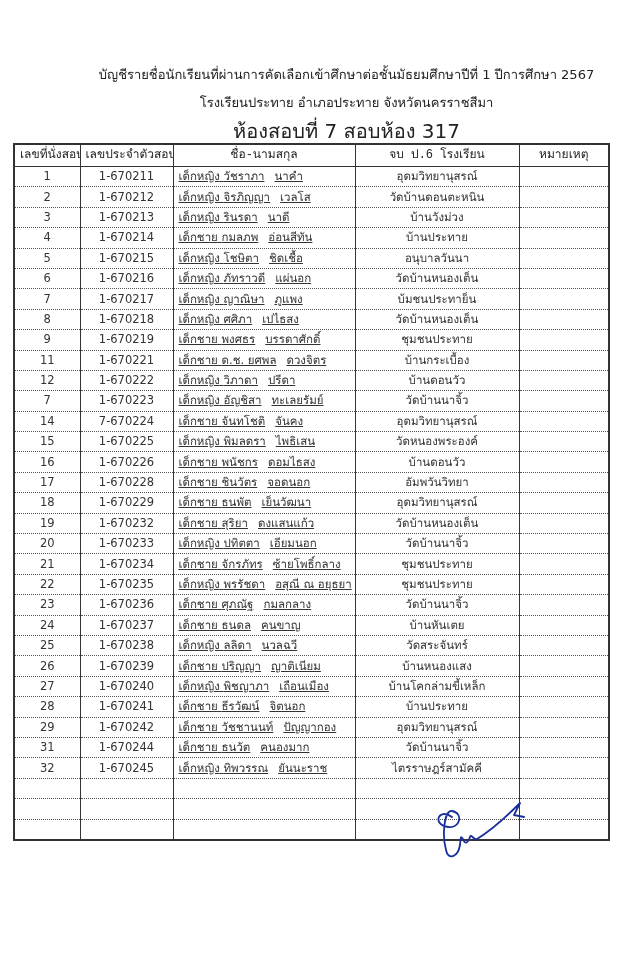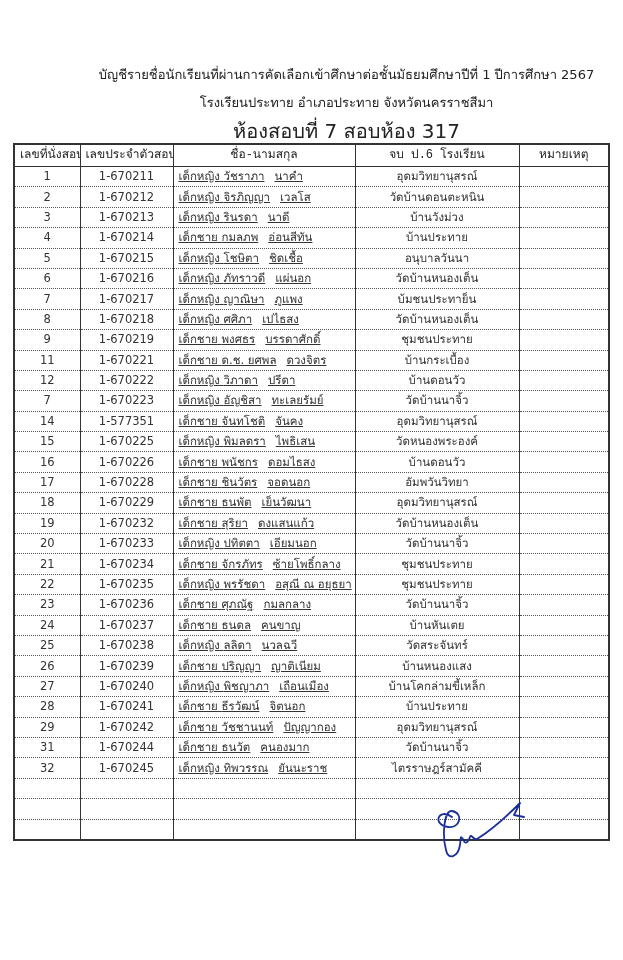--- a/index.html
+++ b/index.html
@@ -133,21 +133,21 @@
       </tr>
       <tr>
         <td class="c">7</td>
         <td class="c">1-670223</td>
         <td class="l"><span>เด็กหญิง</span> <span>อัญชิสา</span><span class="name-gap"></span><span>ทะเลยรัมย์</span></td>
         <td class="c">วัดบ้านนาจิ้ว</td>
         <td class="c"></td>
       </tr>
       <tr>
         <td class="c">14</td>
-        <td class="c">1-577351</td>
+        <td class="c">7-670224</td>
         <td class="l"><span>เด็กชาย</span> <span>จันทโชติ</span><span class="name-gap"></span><span>จันคง</span></td>
         <td class="c">อุดมวิทยานุสรณ์</td>
         <td class="c"></td>
       </tr>
       <tr>
         <td class="c">15</td>
         <td class="c">1-670225</td>
         <td class="l"><span>เด็กหญิง</span> <span>พิมลดรา</span><span class="name-gap"></span><span>ไพธิเสน</span></td>
         <td class="c">วัดหนองพระองค์</td>
         <td class="c"></td>

